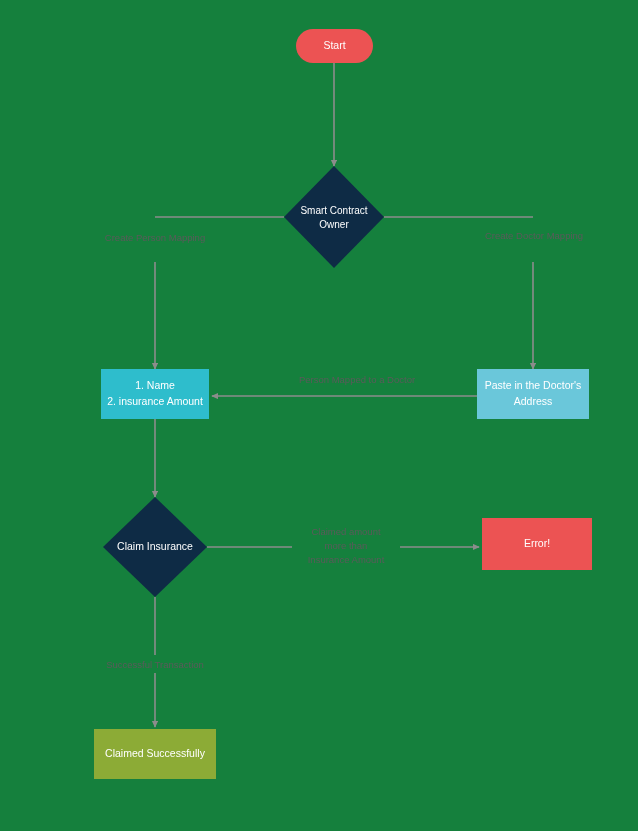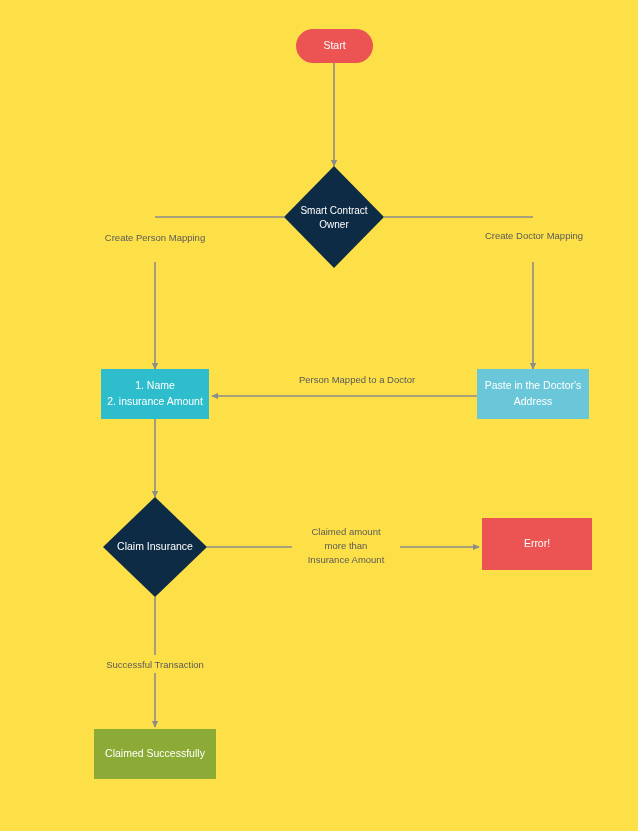--- a/index.html
+++ b/index.html
@@ -11,21 +11,21 @@
   body {
     width: 638px;
     height: 831px;
     font-family: "Liberation Sans", sans-serif;
     overflow: hidden;
   }
   #flowchart-canvas {
     position: relative;
     width: 638px;
     height: 831px;
-    background: #fde047;
+    background: #15803d;
   }
   svg.diagram {
     display: block;
     width: 638px;
     height: 831px;
   }
   .node-label {
     font-family: "Liberation Sans", sans-serif;
     font-size: 10.5px;
     fill: #ffffff;

